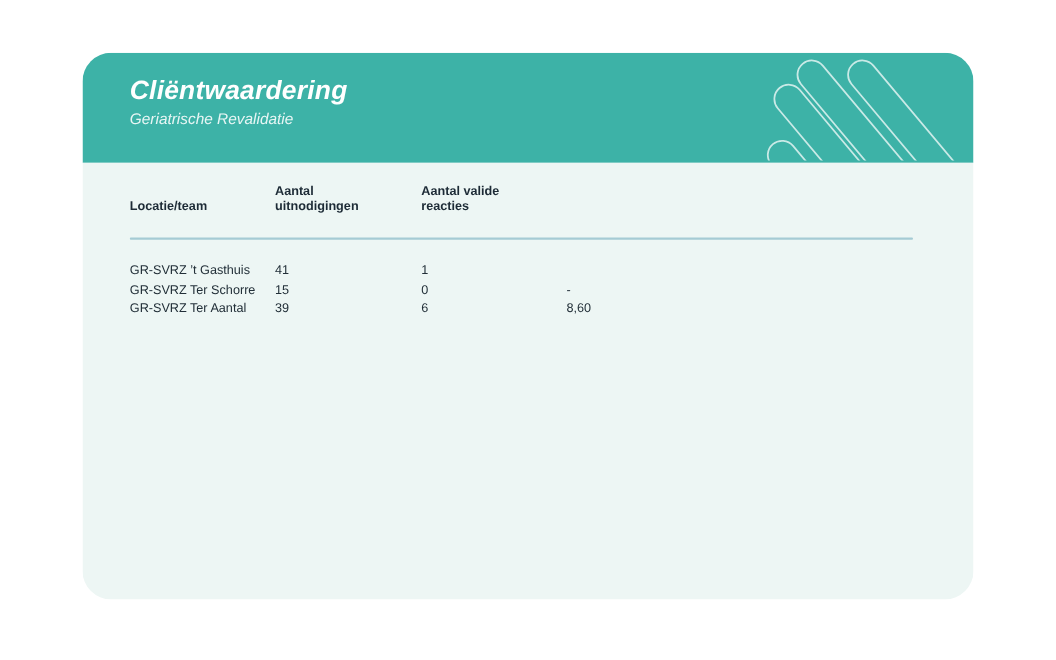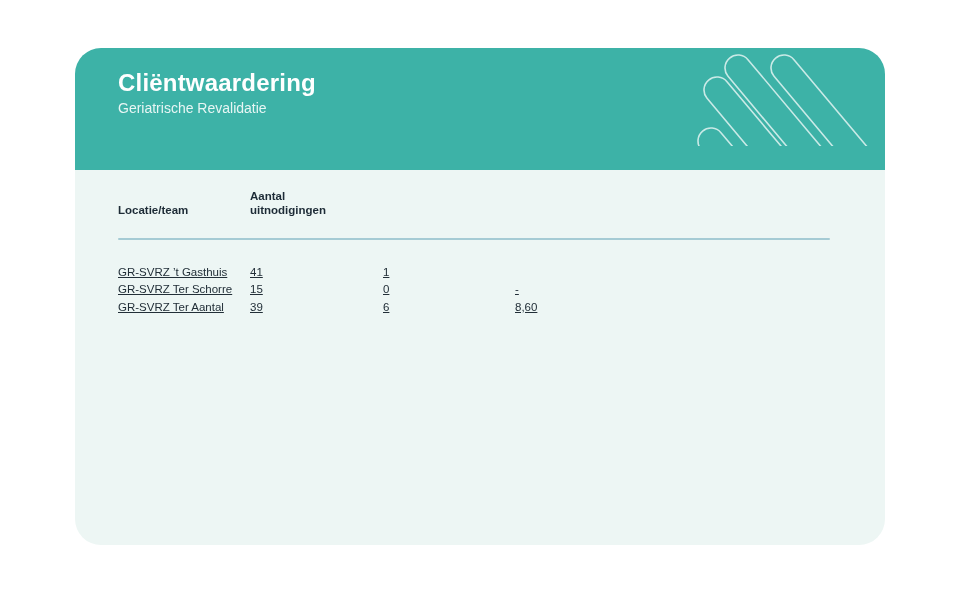--- a/index.html
+++ b/index.html
@@ -18,23 +18,24 @@
     top: 48px;
     width: 810px;
     height: 497px;
     border-radius: 26px;
     overflow: hidden;
     display: flex;
     flex-direction: column;
   }
   .card-header {
     position: relative;
-    height: 122px;
+    height: 100px;
     background: #3db2a7;
     flex: 0 0 auto;
+    font-style: italic;
   }
   .card-title {
     position: absolute;
     left: 43px;
     top: 21px;
     font-size: 24px;
     font-weight: bold;
     color: #ffffff;
     letter-spacing: 0.2px;
     white-space: nowrap;
@@ -83,26 +84,25 @@
   .divider {
     margin-top: 21px;
     height: 2px;
     width: 712px;
     background: #a5cbd4;
     border-radius: 1px;
   }
   .tbody { margin-top: 21px; }
   .trow {
     display: flex;
-    align-items: flex-end;
+    align-items: flex-start;
     height: 17.5px;
     color: #222f38;
     font-size: 11.5px;
     line-height: 14px;
-    text-decoration: underline;
   }
 </style>
 </head>
 <body>
 
 <div class="page">
   <div class="card">
 
     <div class="card-header">
       <div class="card-title">Cliëntwaardering</div>
@@ -122,20 +122,23 @@
     <div class="card-body">
       <div class="table">
 
         <div class="thead">
           <div class="col-1">
             <span class="hcell-inner">Locatie/team</span>
           </div>
           <div class="col-2">
             <span class="hcell-inner">Aantal uitnodigingen</span>
           </div>
+          <div class="col-3">
+            <span class="hcell-inner">Aantal valide reacties</span>
+          </div>
         </div>
 
         <div class="divider"></div>
 
         <div class="tbody">
           <div class="trow">
             <div class="col-1">GR-SVRZ ’t Gasthuis</div>
             <div class="col-2">41</div>
             <div class="col-3">1</div>
           </div>

